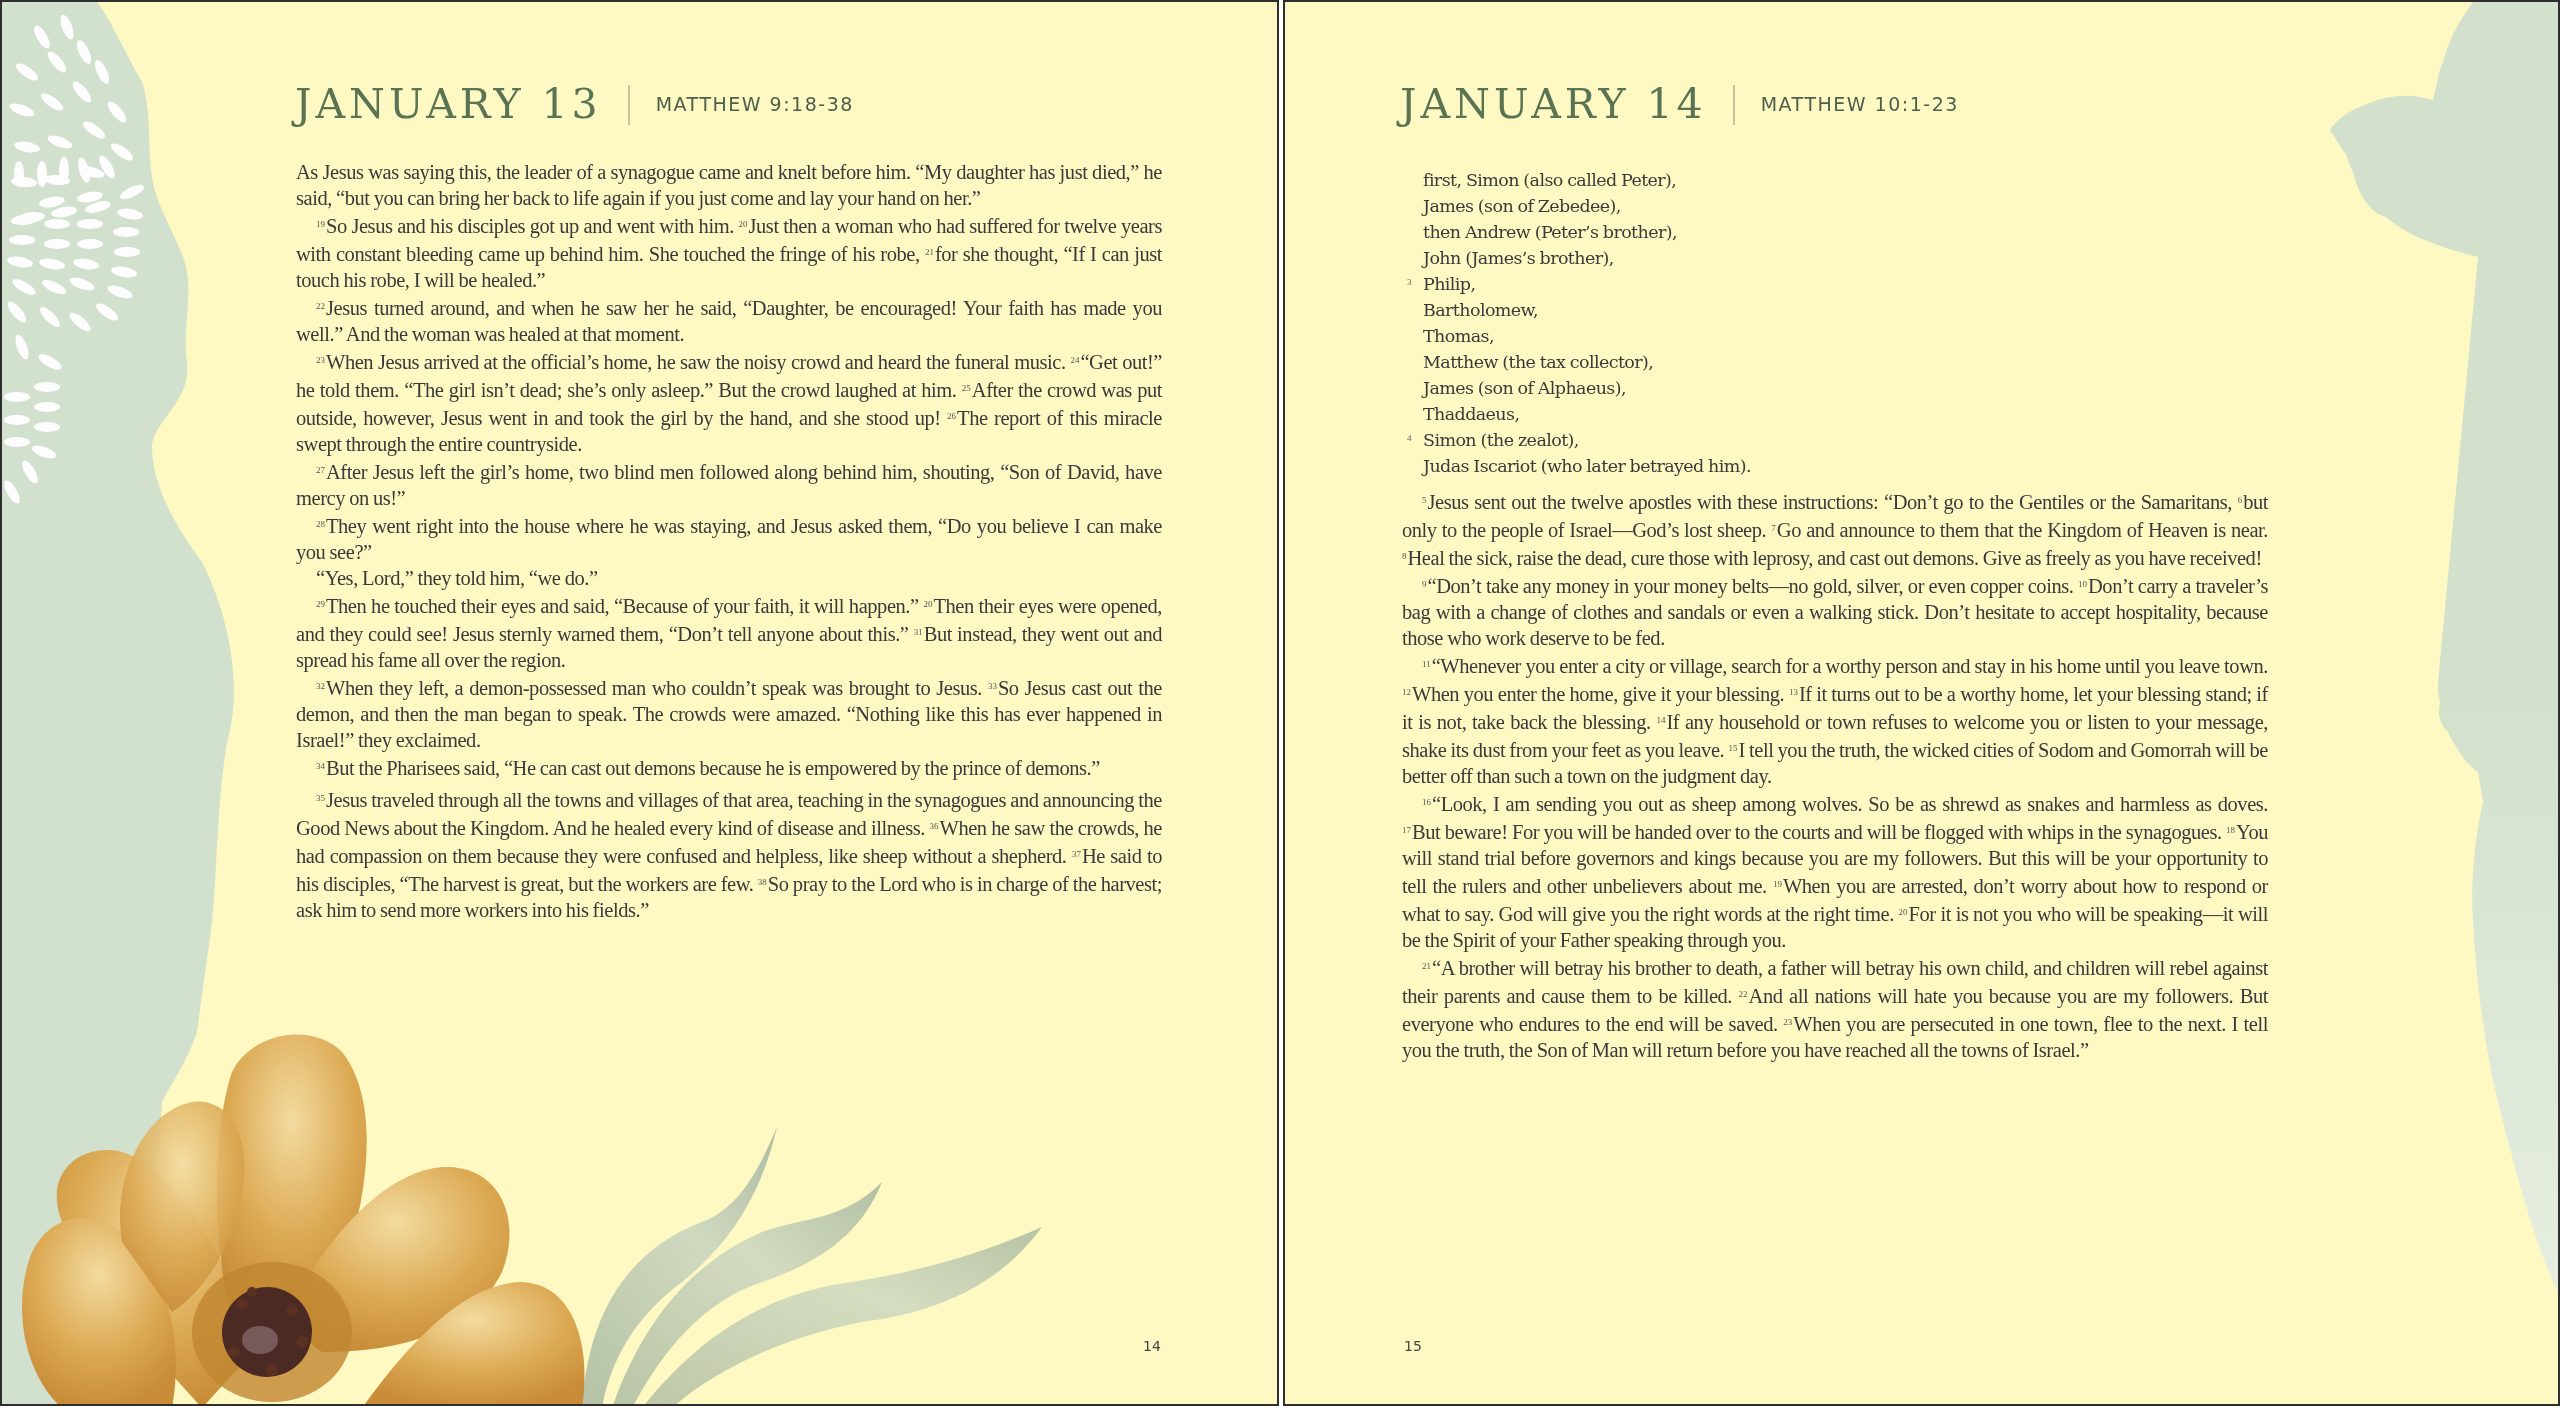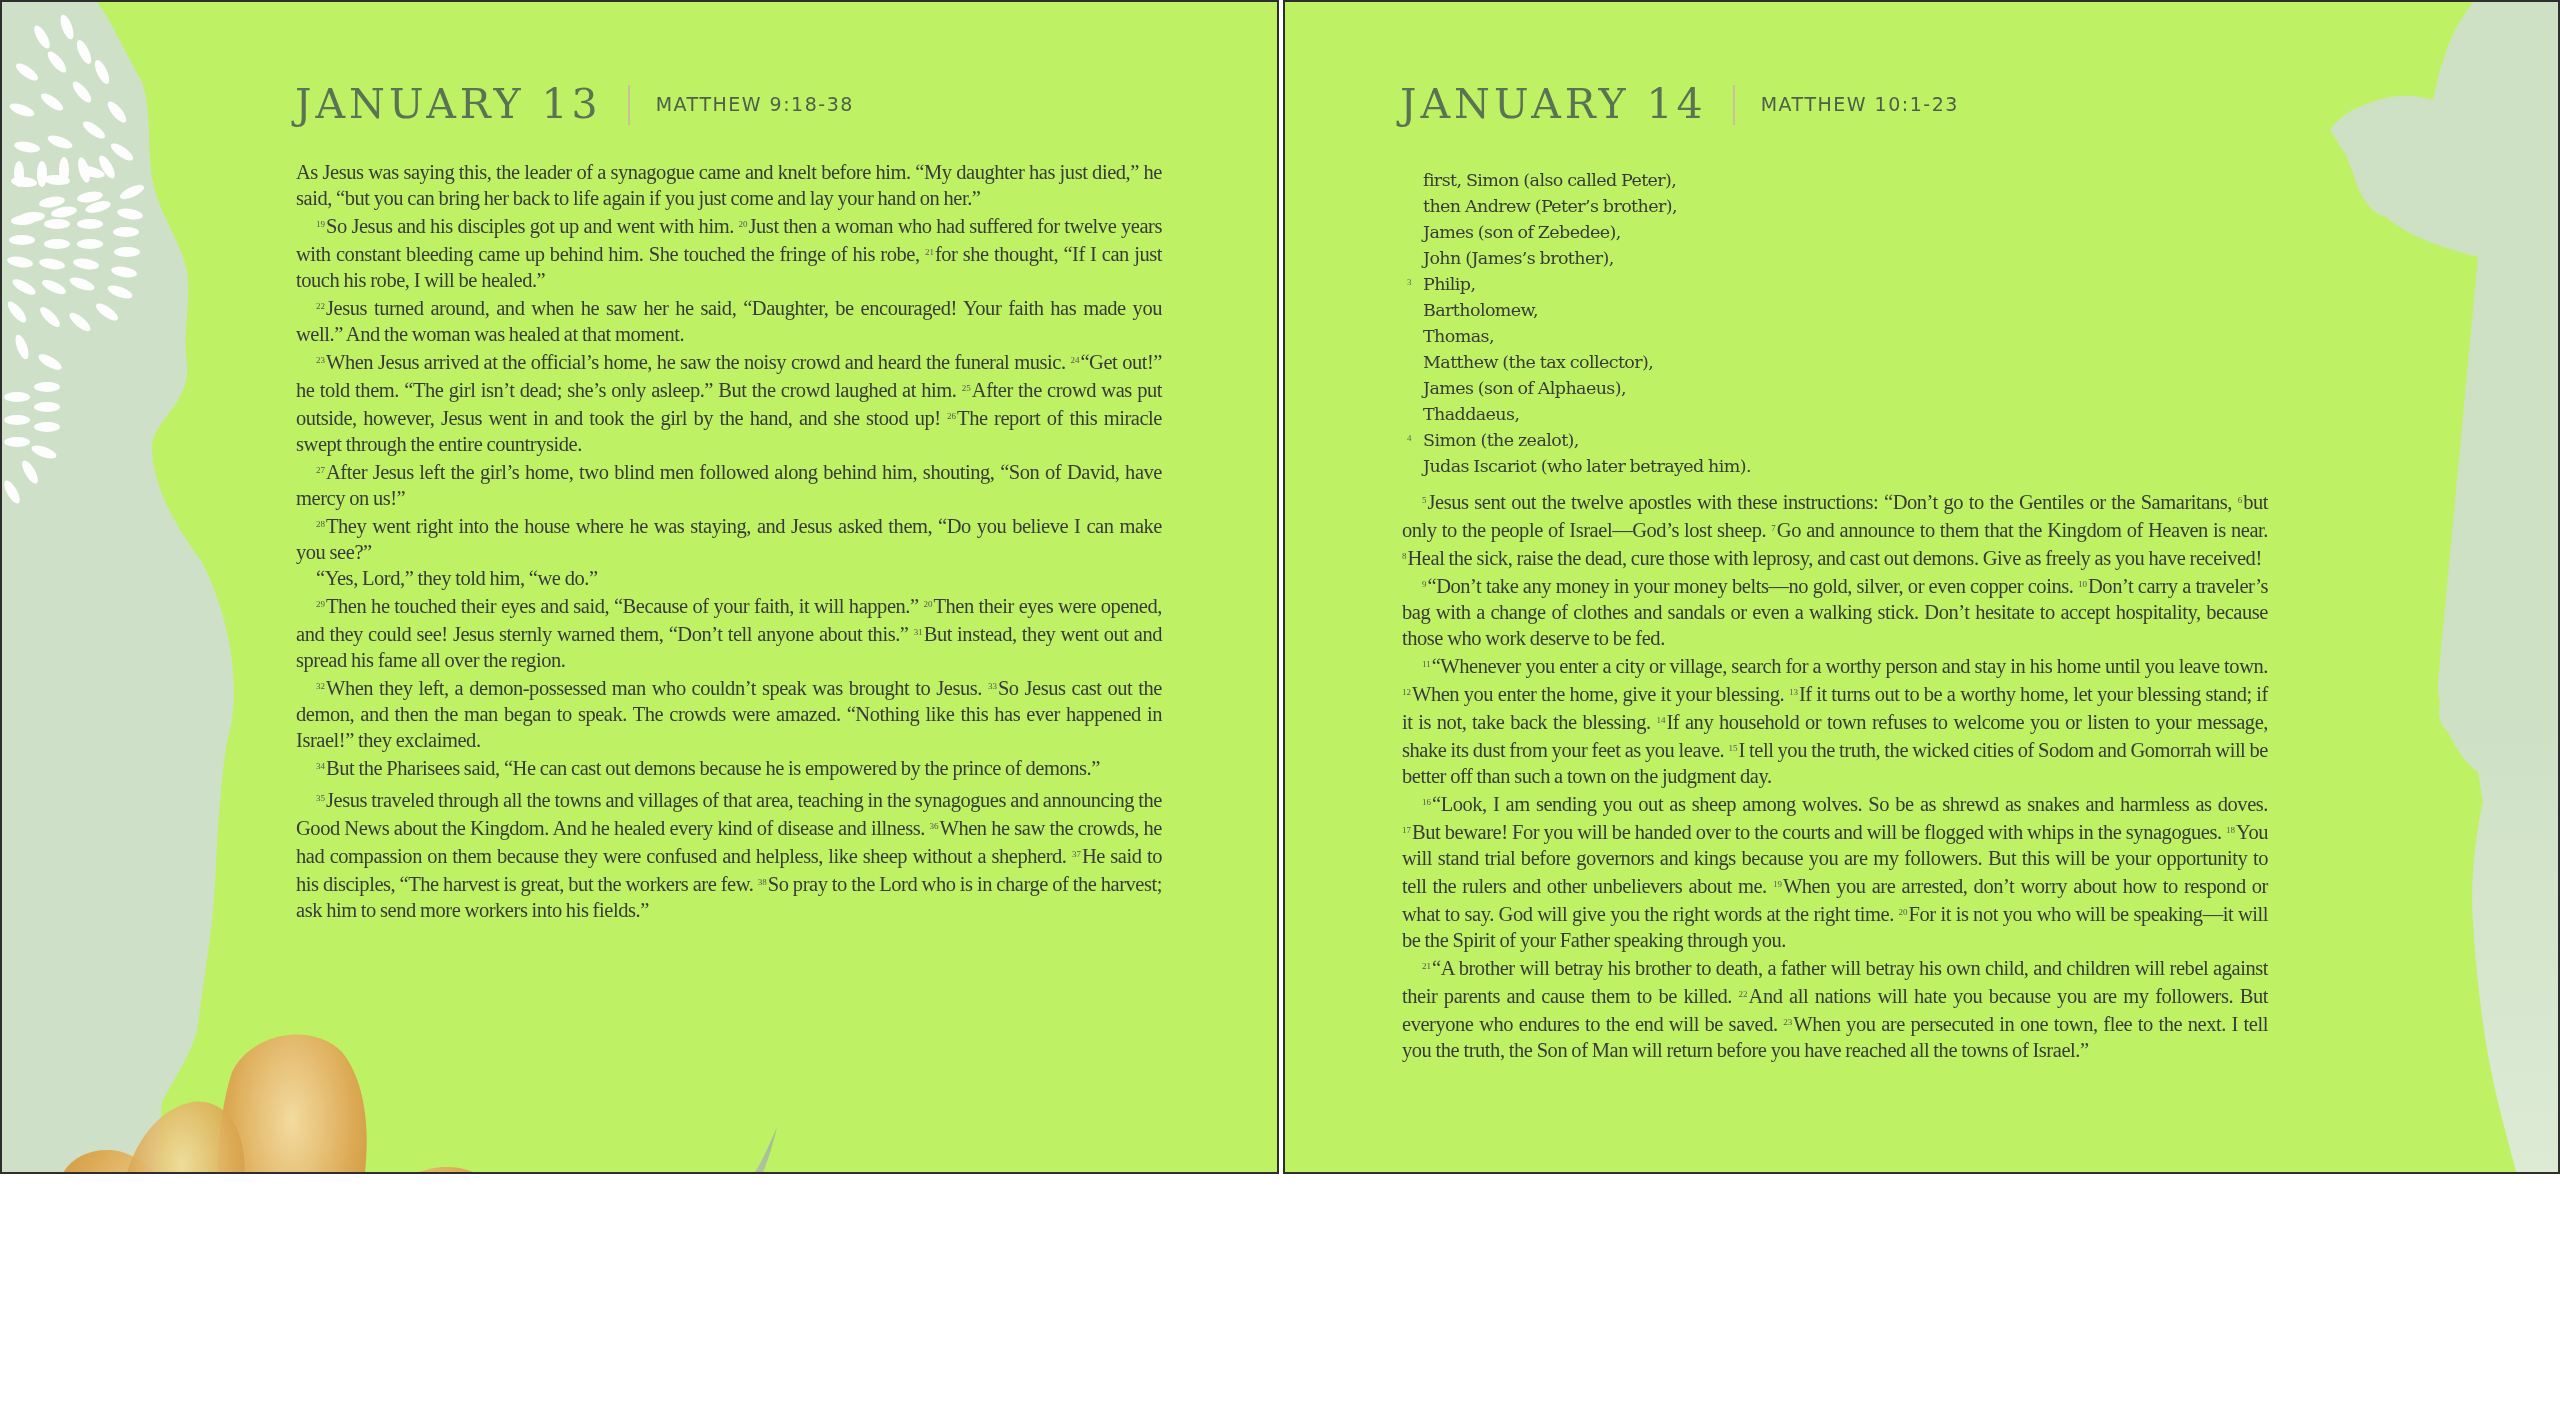--- a/index.html
+++ b/index.html
@@ -1,17 +1,17 @@
 <!DOCTYPE html>
 <html><head>
 <meta charset="utf-8">
 <style>
   html, body { margin:0; padding:0; }
   body { width:2560px; height:1408px; position:relative; background:#ffffff; overflow:hidden; font-family:"Liberation Serif", serif; }
-  .page { position:absolute; top:0; height:1174px; background:#bef264; overflow:hidden; border-top:2px solid #2e2e2e; border-bottom:2px solid #2e2e2e; box-sizing:border-box; }
+  .page { position:absolute; top:0; height:1406px; background:#fef9c3; overflow:hidden; border-top:2px solid #2e2e2e; border-bottom:2px solid #2e2e2e; box-sizing:border-box; }
   #page-left { left:0; width:1279px; border-left:2px solid #2e2e2e; border-right:2px solid #2e2e2e; }
   #page-right { left:1283px; width:1277px; border-left:2px solid #2e2e2e; border-right:2px solid #2e2e2e; }
   .deco { position:absolute; pointer-events:none; }
   .header { position:absolute; top:82px; display:flex; align-items:center; }
   .date { font-family:"DejaVu Serif", serif; font-size:41px; letter-spacing:4px; color:#5a7352; font-weight:normal; line-height:1; }
   .hdr-divider { width:2px; height:40px; background:#cdbf9b; margin:0 26px 0 26px; }
   .ref { font-family:"DejaVu Sans", sans-serif; font-size:19px; letter-spacing:1.5px; color:#4e5f4c; line-height:1; }
   .text { position:absolute; width:866px; font-size:20.5px; line-height:26px; color:#3a3a3a; text-align:justify; letter-spacing:-0.45px; word-spacing:-0.5px; }
   .text p { margin:0; text-indent:20px; }
   .text p.noindent { text-indent:0; }
@@ -168,22 +168,22 @@
 
   <div class="header" style="left:115px;">
     <span class="date">JANUARY 14</span>
     <span class="hdr-divider"></span>
     <span class="ref">MATTHEW 10:1-23</span>
   </div>
 
   <div class="text" id="right-text" style="left:117px;top:157px;">
       <ul class="list">
         <li><span>first, Simon (also called Peter),</span></li>
+        <li><span>James (son of Zebedee),</span></li>
         <li><span>then Andrew (Peter’s brother),</span></li>
-        <li><span>James (son of Zebedee),</span></li>
         <li><span>John (James’s brother),</span></li>
         <li><span class="lv">3</span><span>Philip,</span></li>
         <li><span>Bartholomew,</span></li>
         <li><span>Thomas,</span></li>
         <li><span>Matthew (the tax collector),</span></li>
         <li><span>James (son of Alphaeus),</span></li>
         <li><span>Thaddaeus,</span></li>
         <li><span class="lv">4</span><span>Simon (the zealot),</span></li>
         <li><span>Judas Iscariot (who later betrayed him).</span></li>
       </ul>

